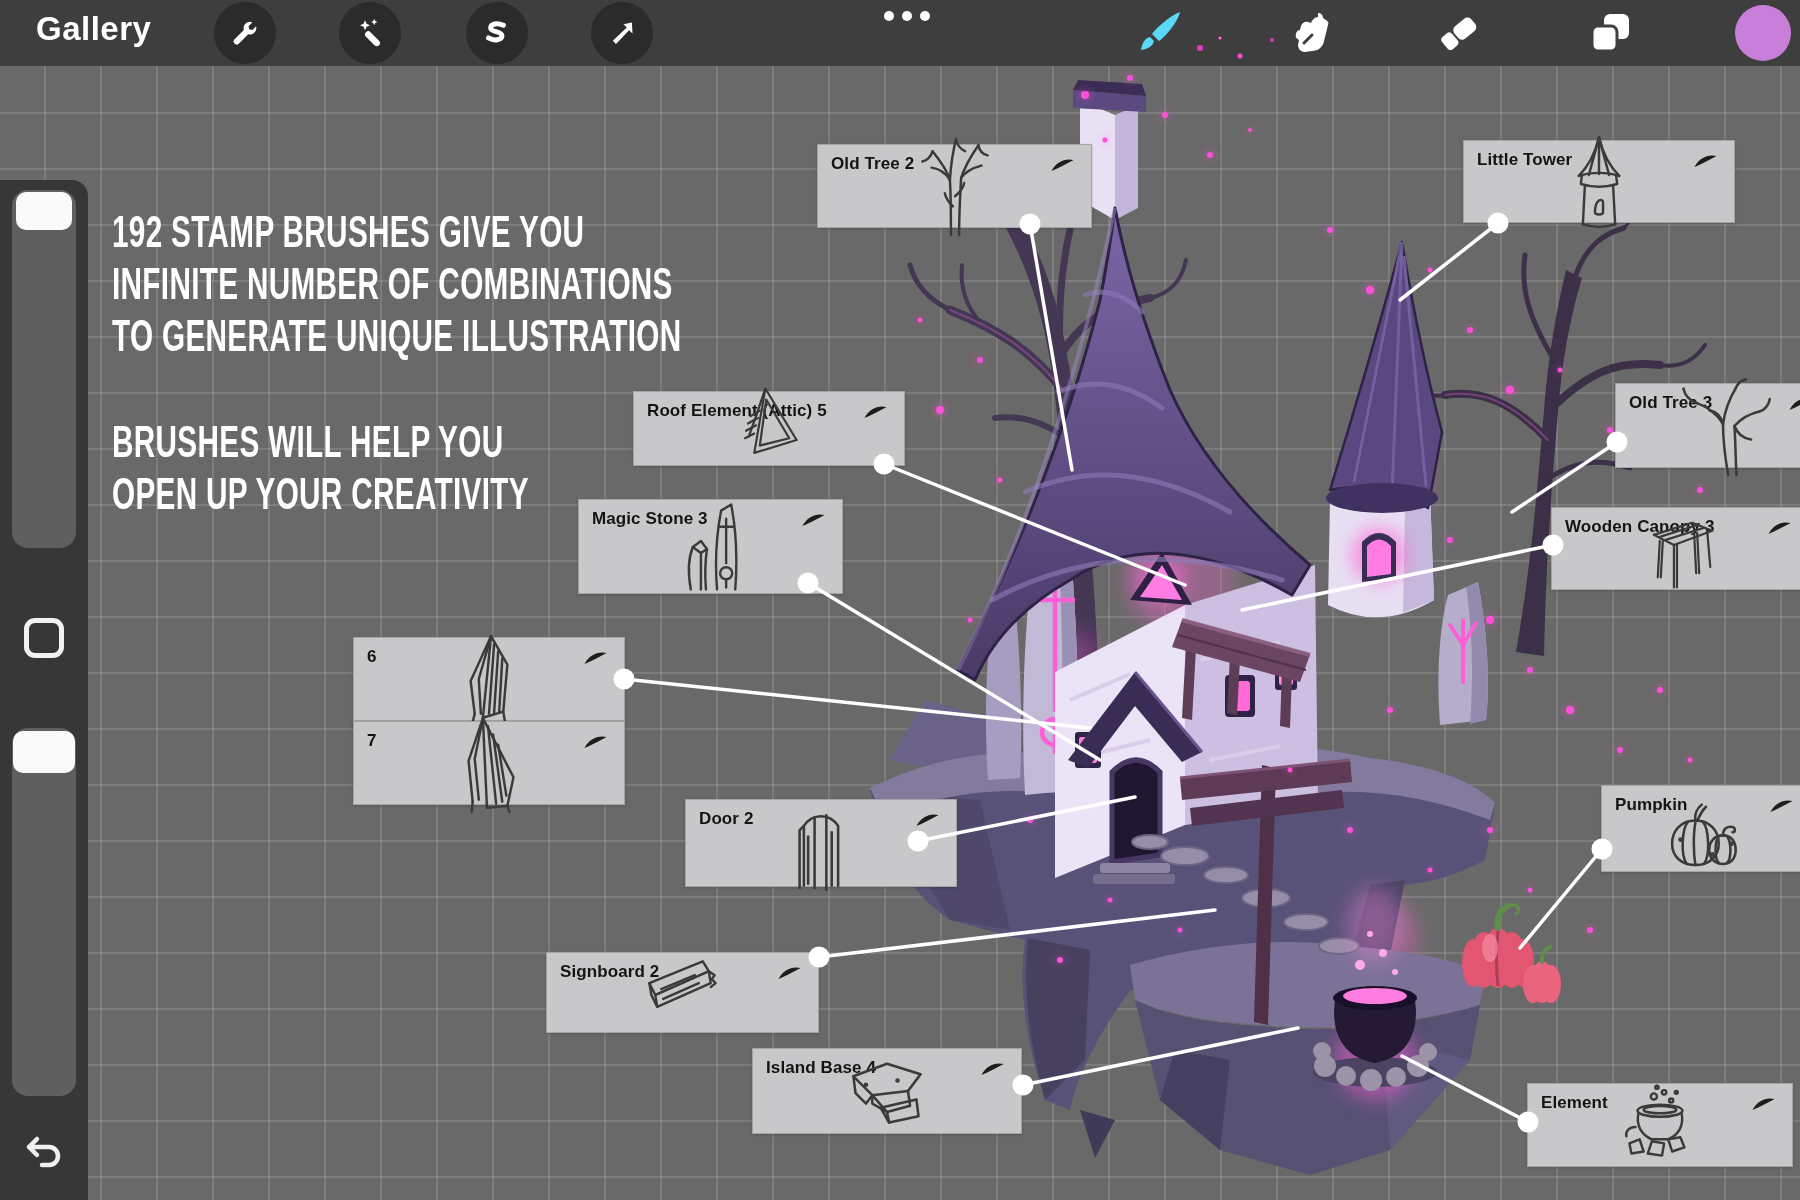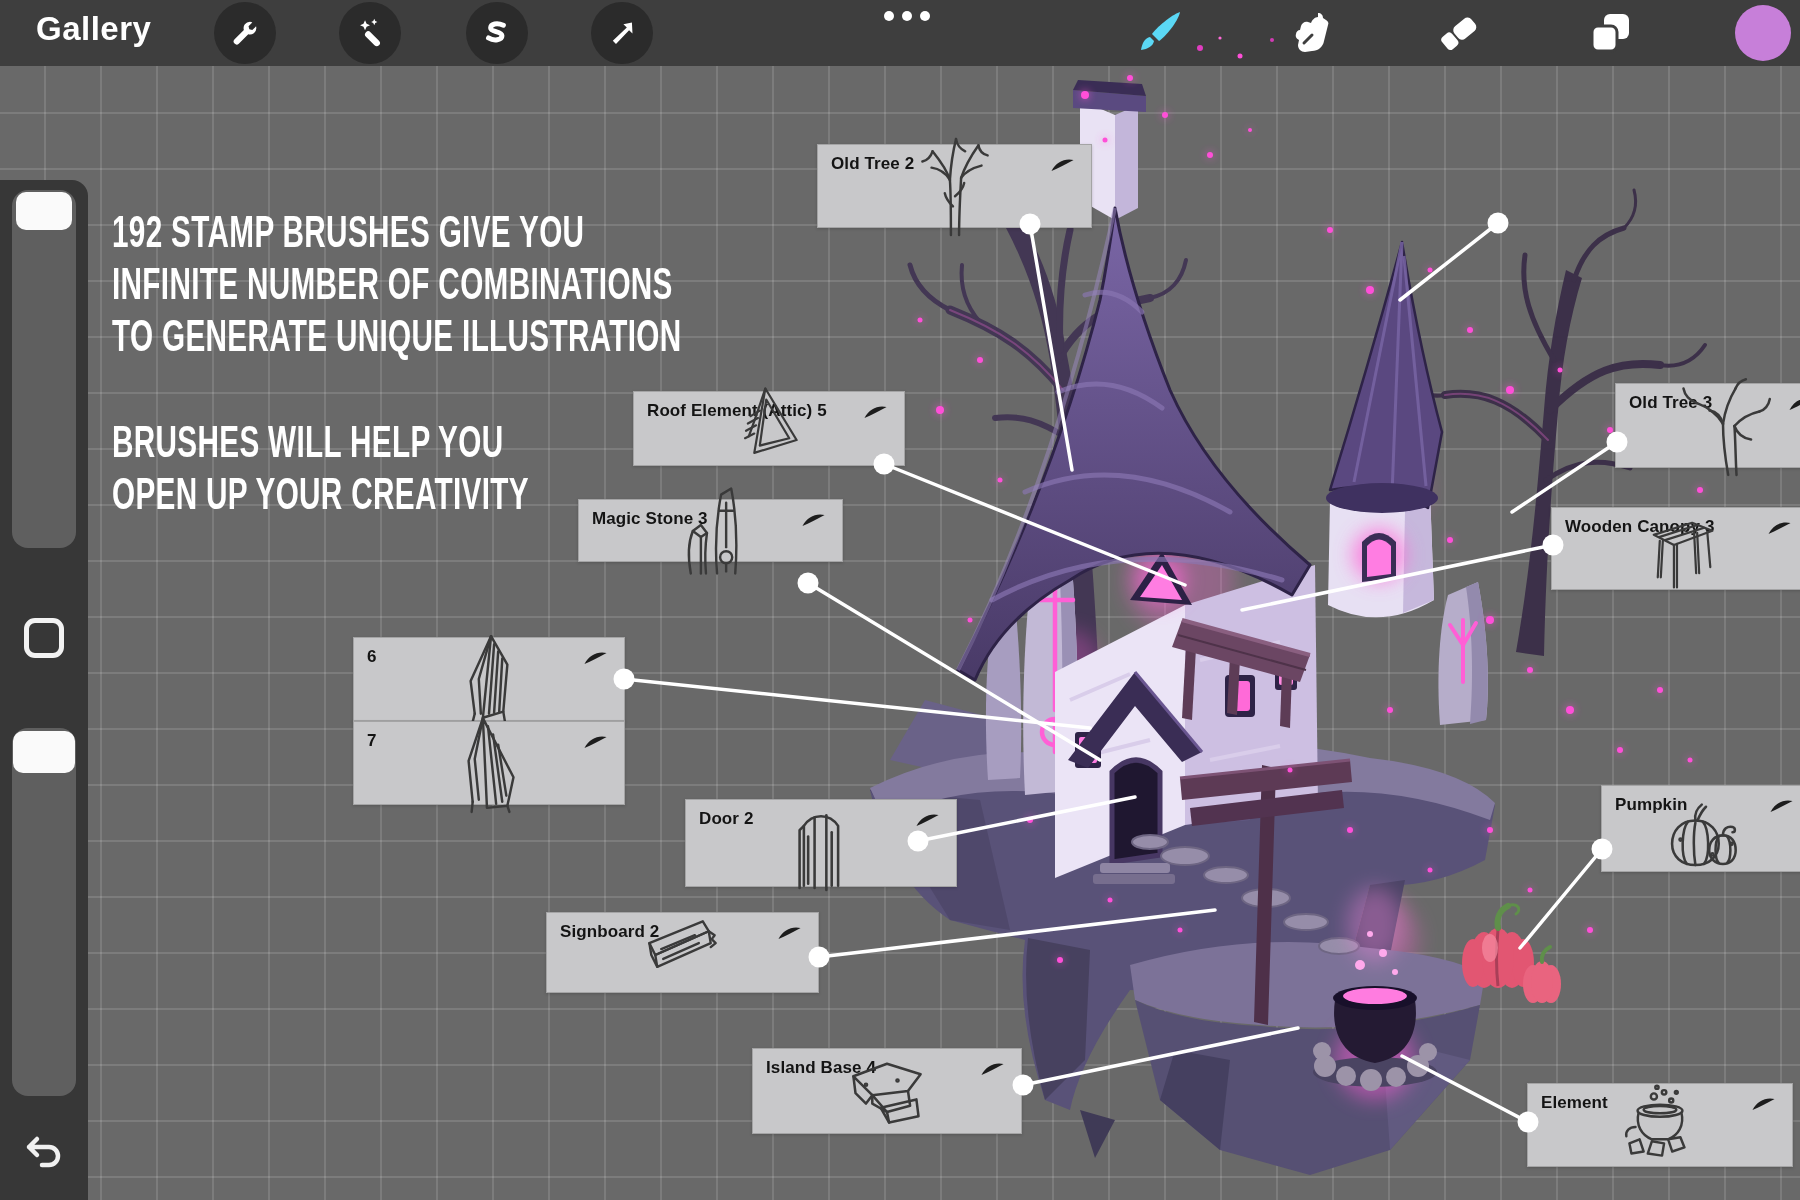--- a/index.html
+++ b/index.html
@@ -332,30 +332,39 @@
   <div id="callouts">
       <div class="callout" style="left: 817px; top: 144px; width: 275px; height: 84px;">
       <span class="co-label">Old Tree 2</span>
       <svg class="co-sketch" viewBox="0 0 100 100" preserveAspectRatio="xMidYMid meet" style="height: 102px; width: 171px;">
           <use href="#sk-tree2"></use>
         </svg>
       <svg class="co-swoosh" viewBox="0 0 28 16">
           <path d="M2 13C8 4 17 1 26 4C18 7 9 11 2 13Z"></path>
         </svg>
     </div>
+      <div class="callout" style="left: 1463px; top: 140px; width: 272px; height: 83px;">
+      <span class="co-label">Little Tower</span>
+      <svg class="co-sketch" viewBox="0 0 100 100" preserveAspectRatio="xMidYMid meet" style="height: 101px; width: 169px;">
+          <use href="#sk-tower"></use>
+        </svg>
+      <svg class="co-swoosh" viewBox="0 0 28 16">
+          <path d="M2 13C8 4 17 1 26 4C18 7 9 11 2 13Z"></path>
+        </svg>
+    </div>
       <div class="callout" style="left: 633px; top: 391px; width: 272px; height: 75px;">
       <span class="co-label">Roof Element (Attic) 5</span>
       <svg class="co-sketch" viewBox="0 0 100 100" preserveAspectRatio="xMidYMid meet" style="height: 92px; width: 169px;">
           <use href="#sk-roofel"></use>
         </svg>
       <svg class="co-swoosh" viewBox="0 0 28 16">
           <path d="M2 13C8 4 17 1 26 4C18 7 9 11 2 13Z"></path>
         </svg>
     </div>
-      <div class="callout" style="left: 578px; top: 499px; width: 265px; height: 63px;">
+      <div class="callout" style="left: 578px; top: 499px; width: 265px; height: 95px;">
       <span class="co-label">Magic Stone 3</span>
       <svg class="co-sketch" viewBox="0 0 100 100" preserveAspectRatio="xMidYMid meet" style="height: 101px; width: 164px;">
           <use href="#sk-stone"></use>
         </svg>
       <svg class="co-swoosh" viewBox="0 0 28 16">
           <path d="M2 13C8 4 17 1 26 4C18 7 9 11 2 13Z"></path>
         </svg>
     </div>
       <div class="callout" style="left: 353px; top: 637px; width: 272px; height: 84px;">
       <span class="co-label">6</span>
@@ -377,21 +386,21 @@
     </div>
       <div class="callout" style="left: 645px; top: 799px; width: 272px; height: 88px; margin-left: 40px;">
       <span class="co-label">Door 2</span>
       <svg class="co-sketch" viewBox="0 0 100 100" preserveAspectRatio="xMidYMid meet" style="height: 107px; width: 169px;">
           <use href="#sk-door"></use>
         </svg>
       <svg class="co-swoosh" viewBox="0 0 28 16">
           <path d="M2 13C8 4 17 1 26 4C18 7 9 11 2 13Z"></path>
         </svg>
     </div>
-      <div class="callout" style="left: 546px; top: 912px; width: 273px; height: 81px;">
+      <div class="callout" style="left: 546px; top: 952px; width: 273px; height: 81px;">
       <span class="co-label">Signboard 2</span>
       <svg class="co-sketch" viewBox="0 0 100 100" preserveAspectRatio="xMidYMid meet" style="height: 99px; width: 169px;">
           <use href="#sk-sign"></use>
         </svg>
       <svg class="co-swoosh" viewBox="0 0 28 16">
           <path d="M2 13C8 4 17 1 26 4C18 7 9 11 2 13Z"></path>
         </svg>
     </div>
       <div class="callout" style="left: 752px; top: 1048px; width: 270px; height: 86px; padding-left: 48px;">
       <span class="co-label">Island Base 4</span>

